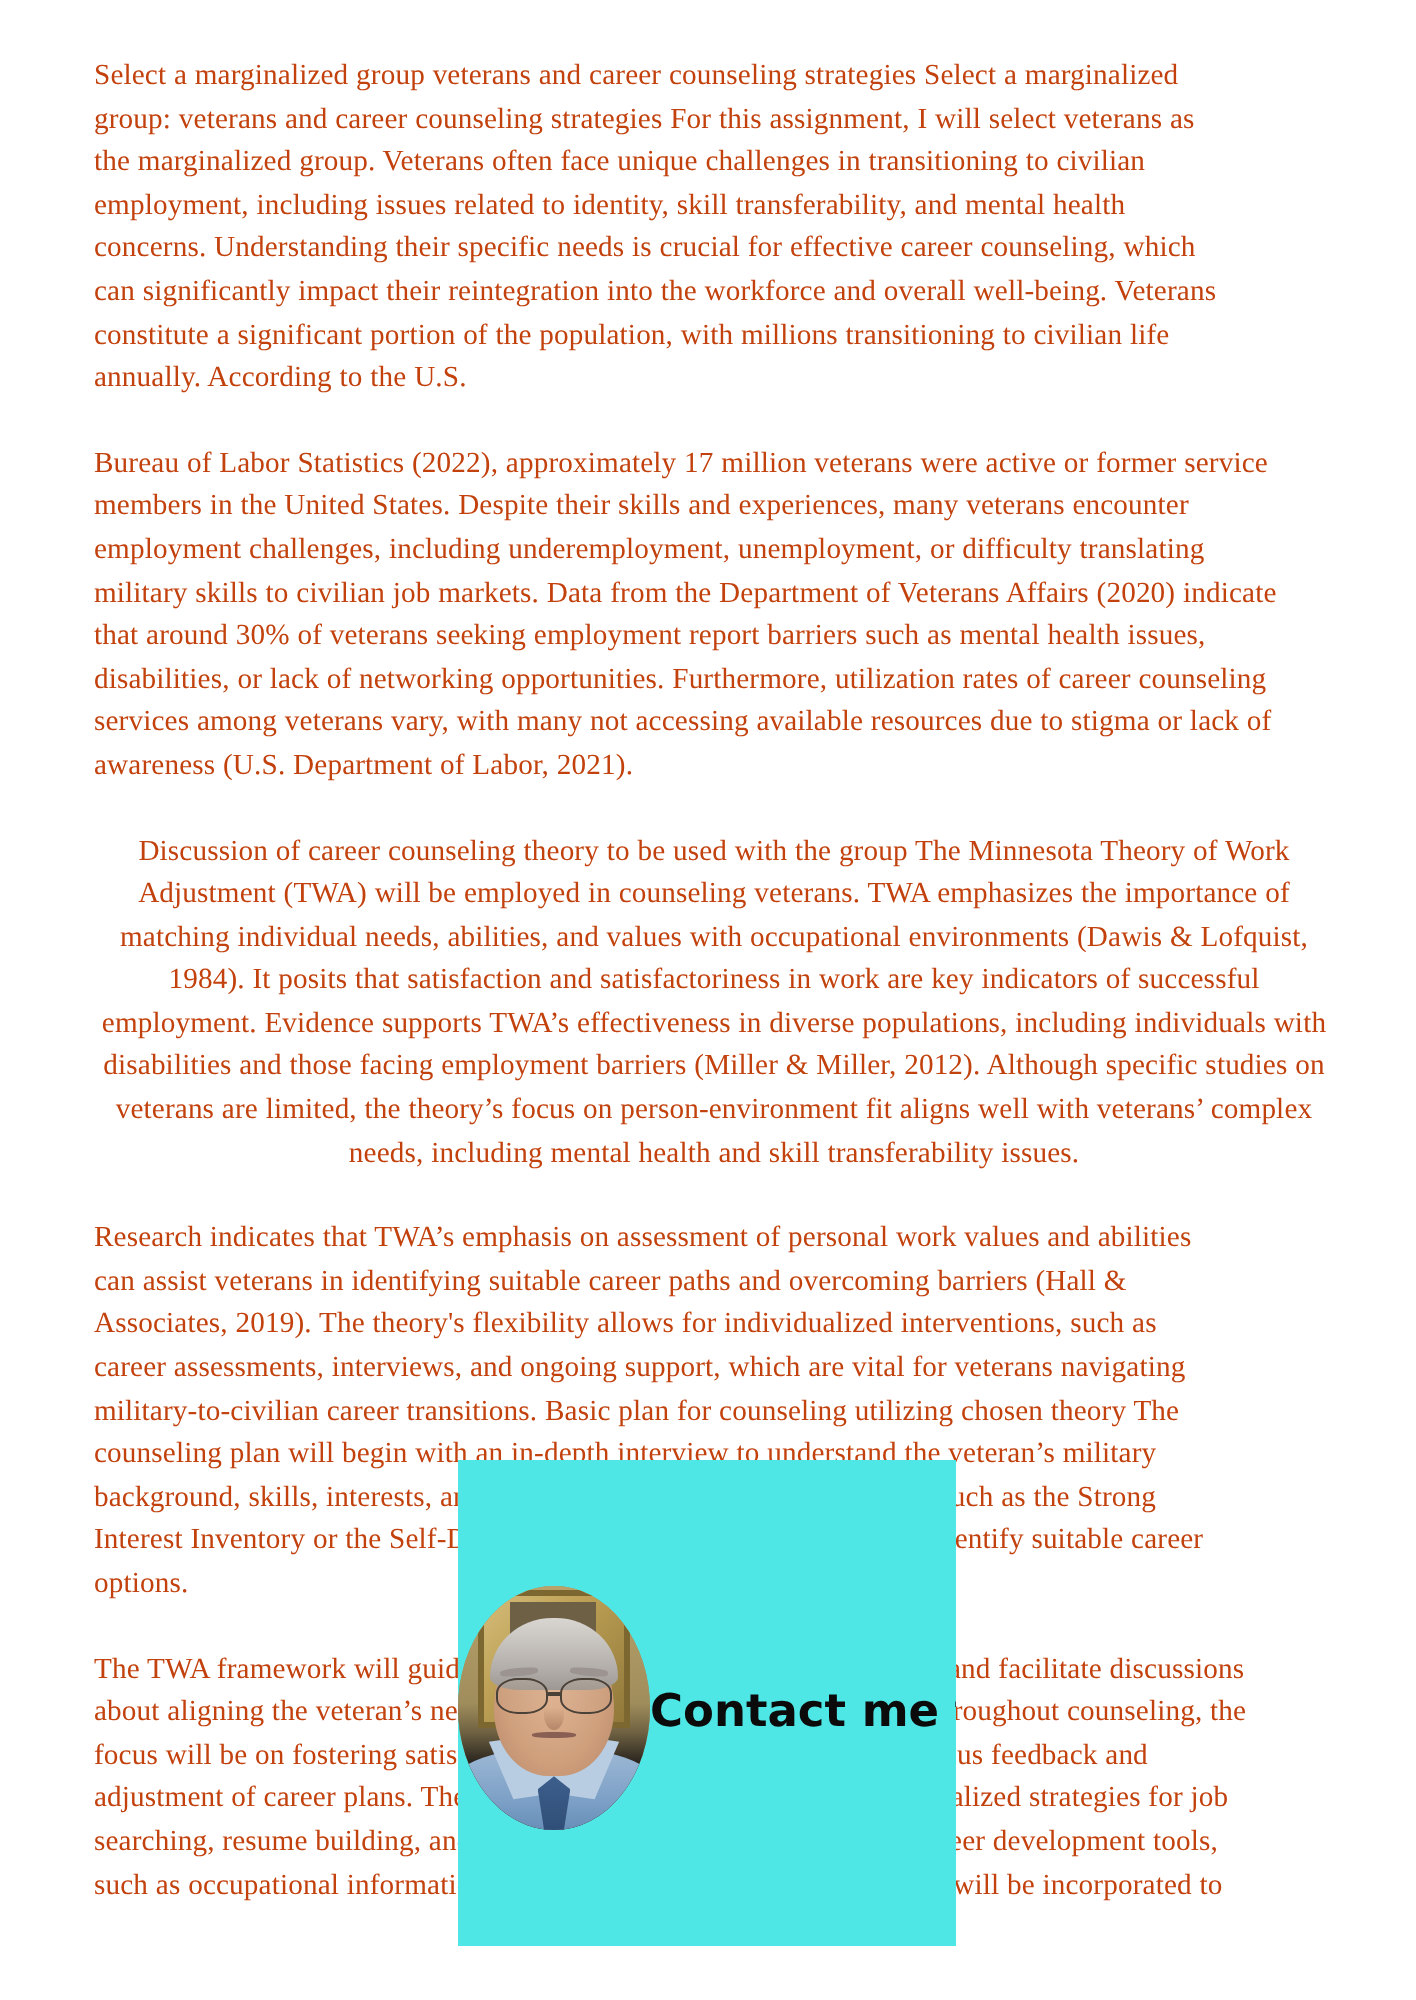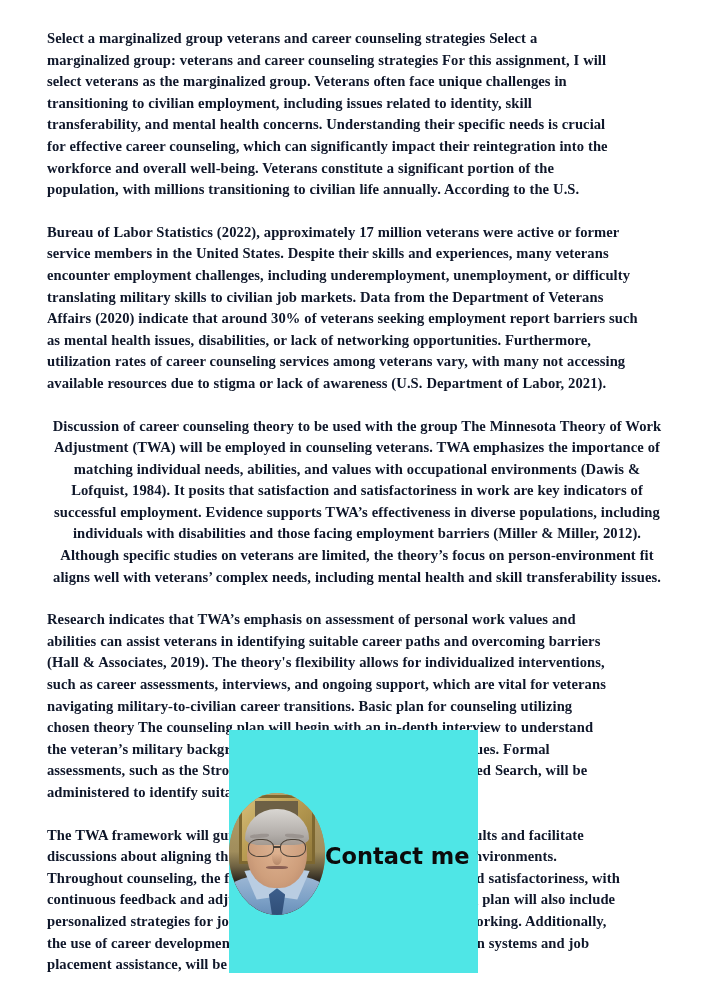--- a/index.html
+++ b/index.html
@@ -29,25 +29,24 @@
     position: absolute;
     left: 47px;
     top: 28px;
     width: 620px;
   }
 
   .para {
     margin: 0 0 21px 0;
     font-size: 14.6px;
     line-height: 21.6px;
-    color: #0f172a;
+    color: #c2410c;
     text-align: left;
     letter-spacing: 0.005em;
     word-spacing: 0.01em;
-    font-weight: bold;
   }
   .para:last-child { margin-bottom: 0; }
 
   
   .p1 { width: 570px; }
   .p2 { width: 592px; }
   .p3 { width: 620px; text-align: center; }
   .p4 { width: 565px; }
   .p5 { width: 583px; }
 

